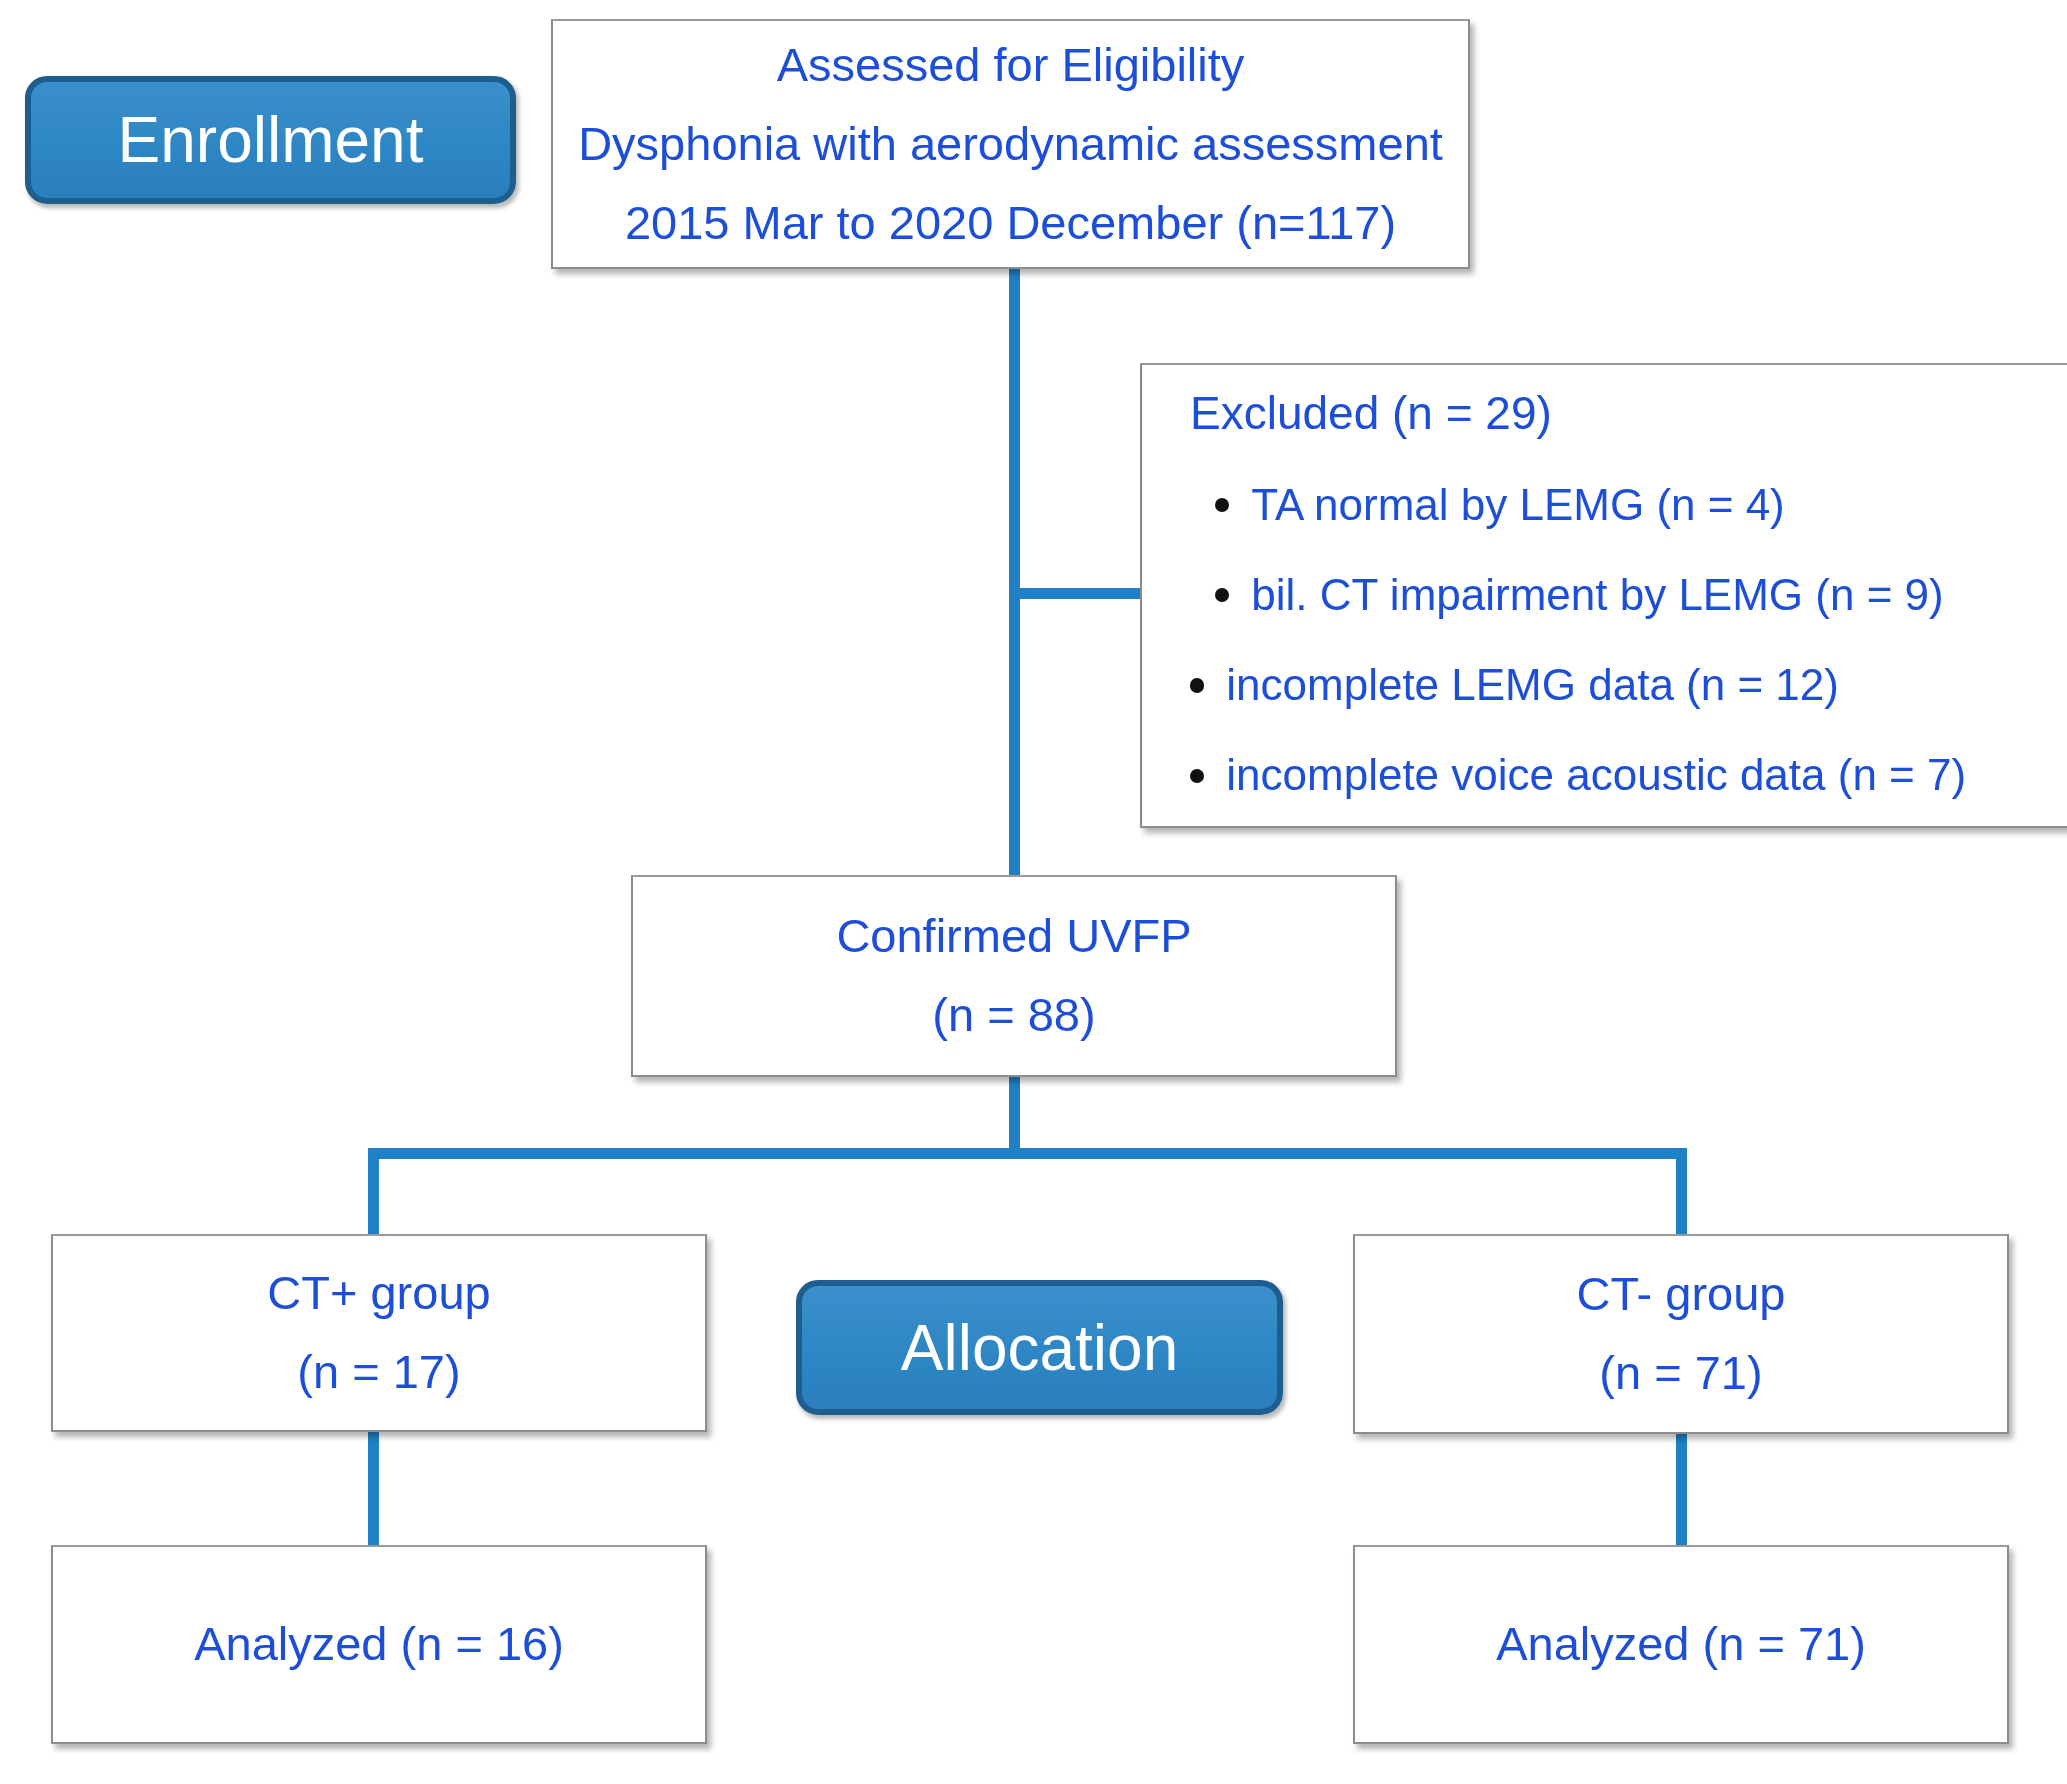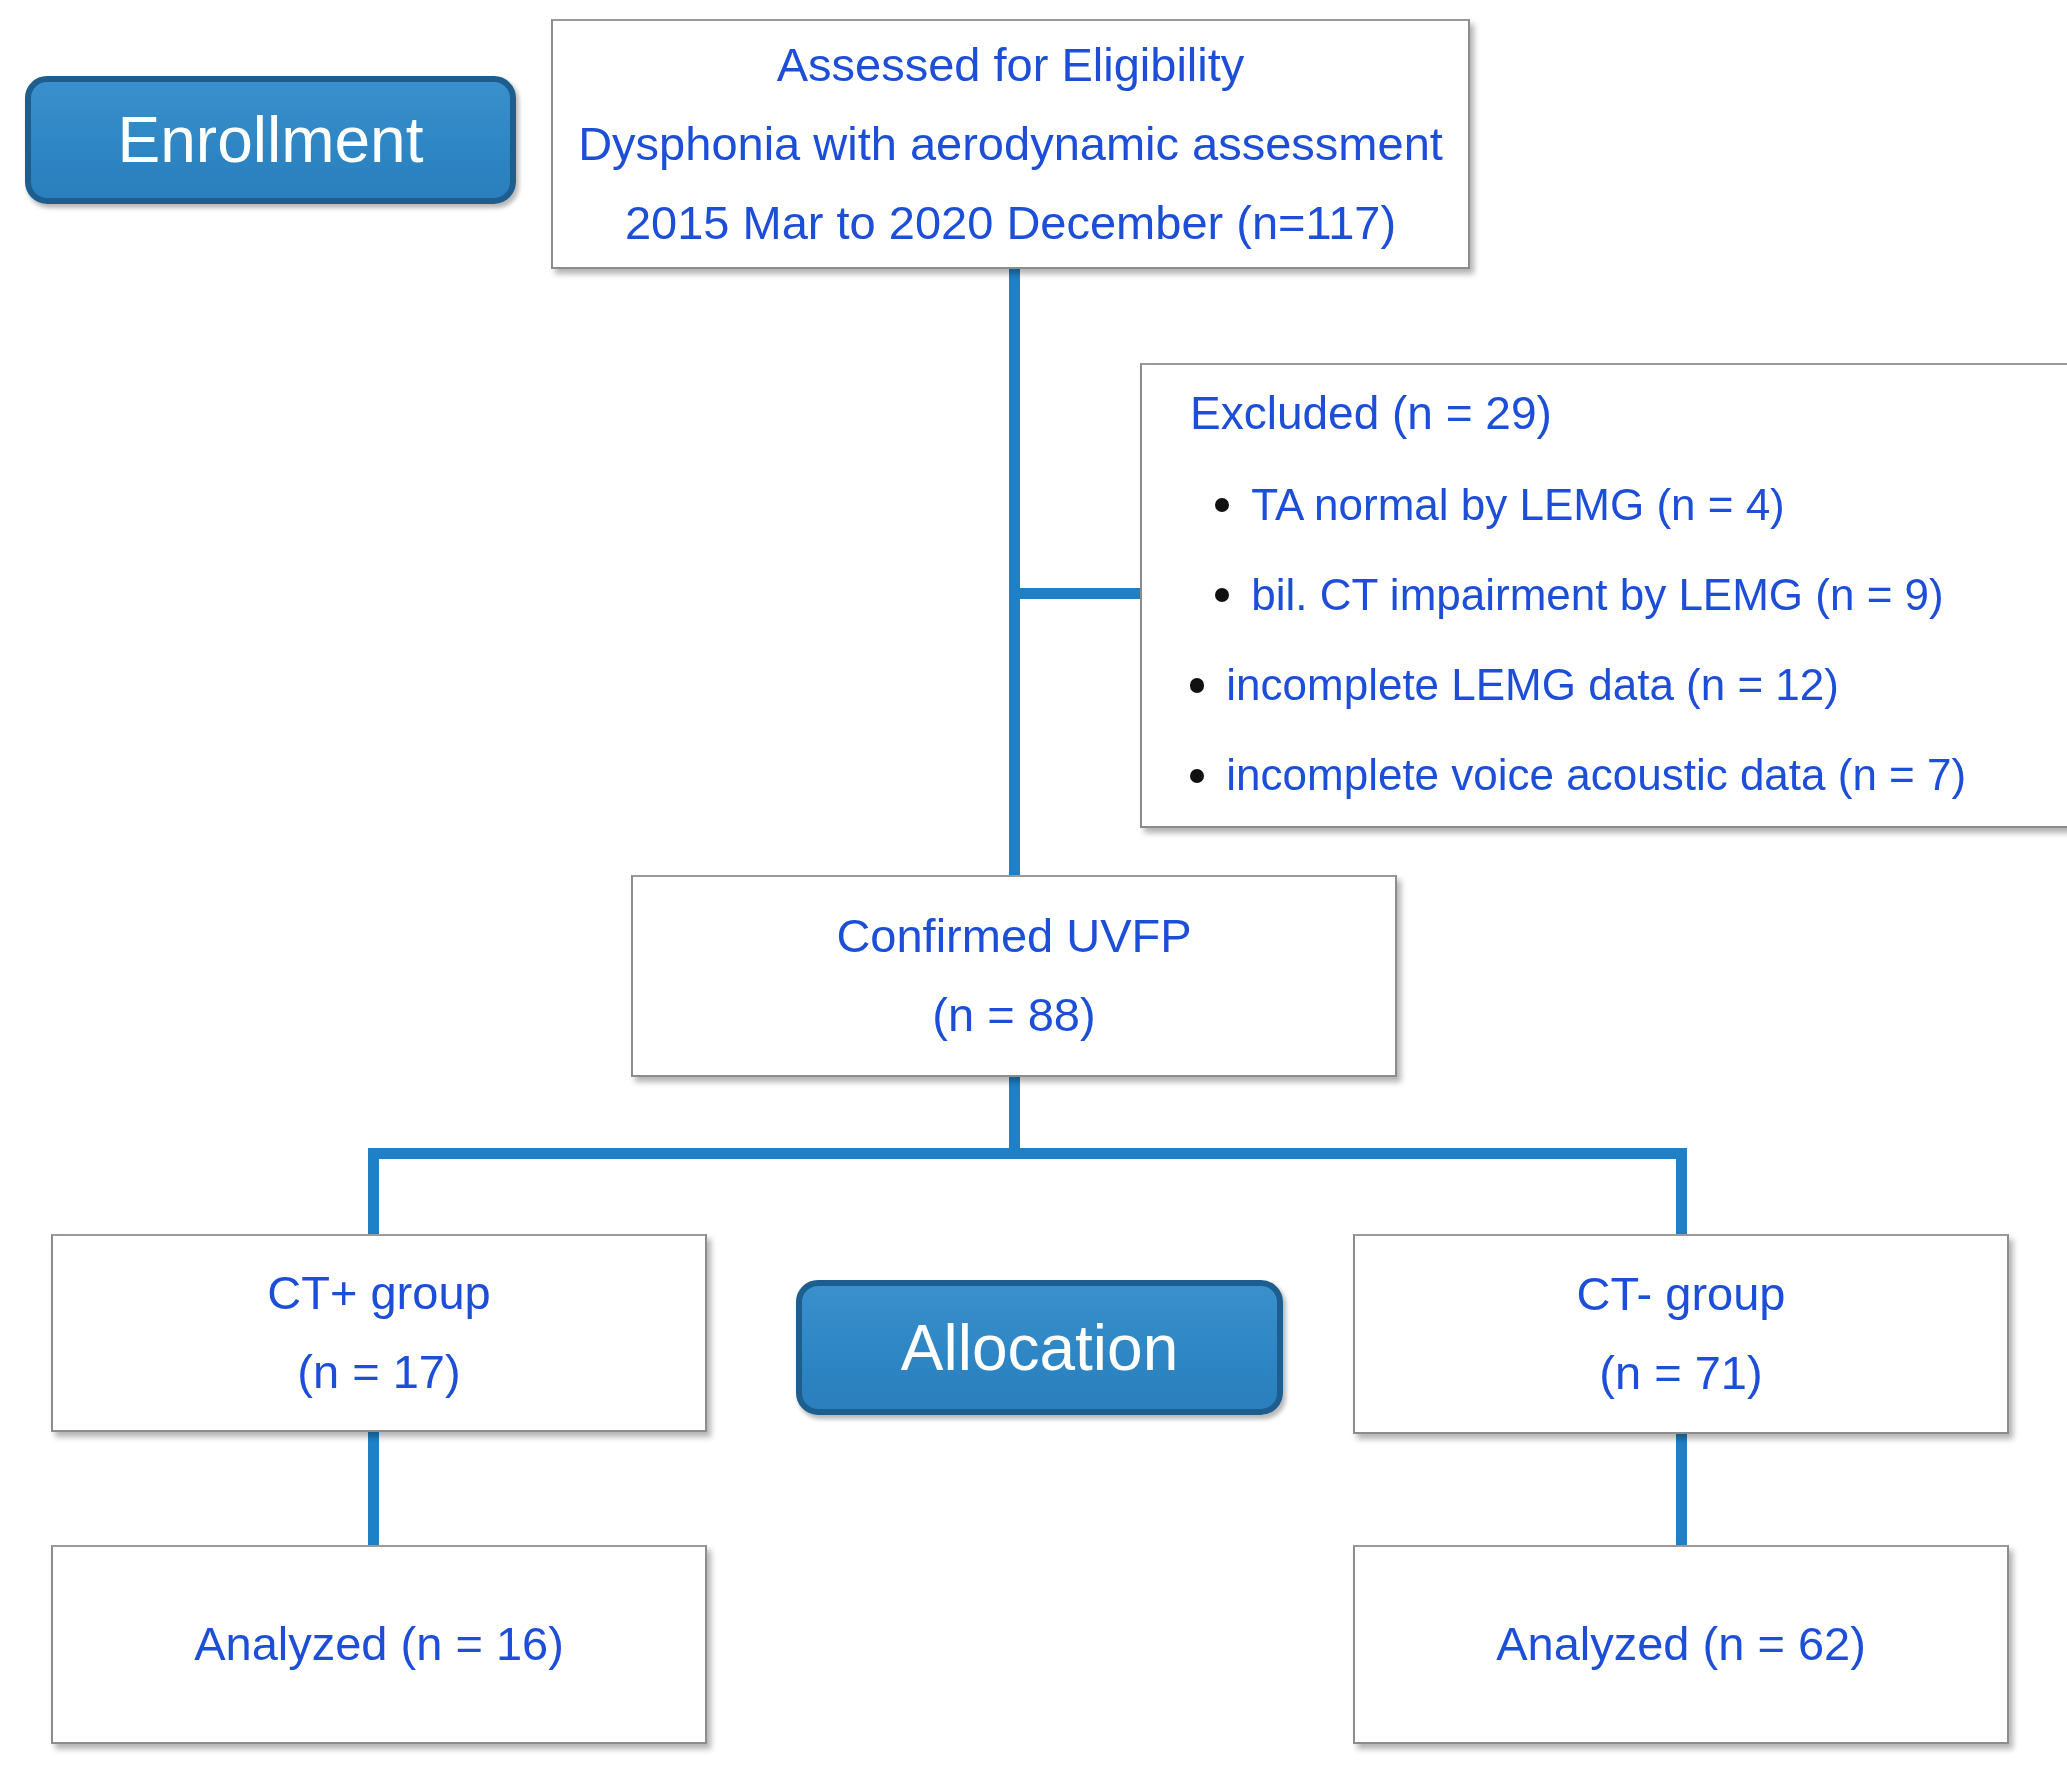--- a/index.html
+++ b/index.html
@@ -143,17 +143,17 @@
   <div class="flowbox" style="left:1353px; top:1234px; width:656px; height:200px;">
     <div>CT- group</div>
     <div>(n = 71)</div>
   </div>
 
   <div class="flowbox" style="left:51px; top:1545px; width:656px; height:199px;">
     <div>Analyzed (n = 16)</div>
   </div>
 
   <div class="flowbox" style="left:1353px; top:1545px; width:656px; height:199px;">
-    <div>Analyzed (n = 62)</div>
+    <div>Analyzed (n = 71)</div>
   </div>
 
 </div>
 
 
 </body></html>

